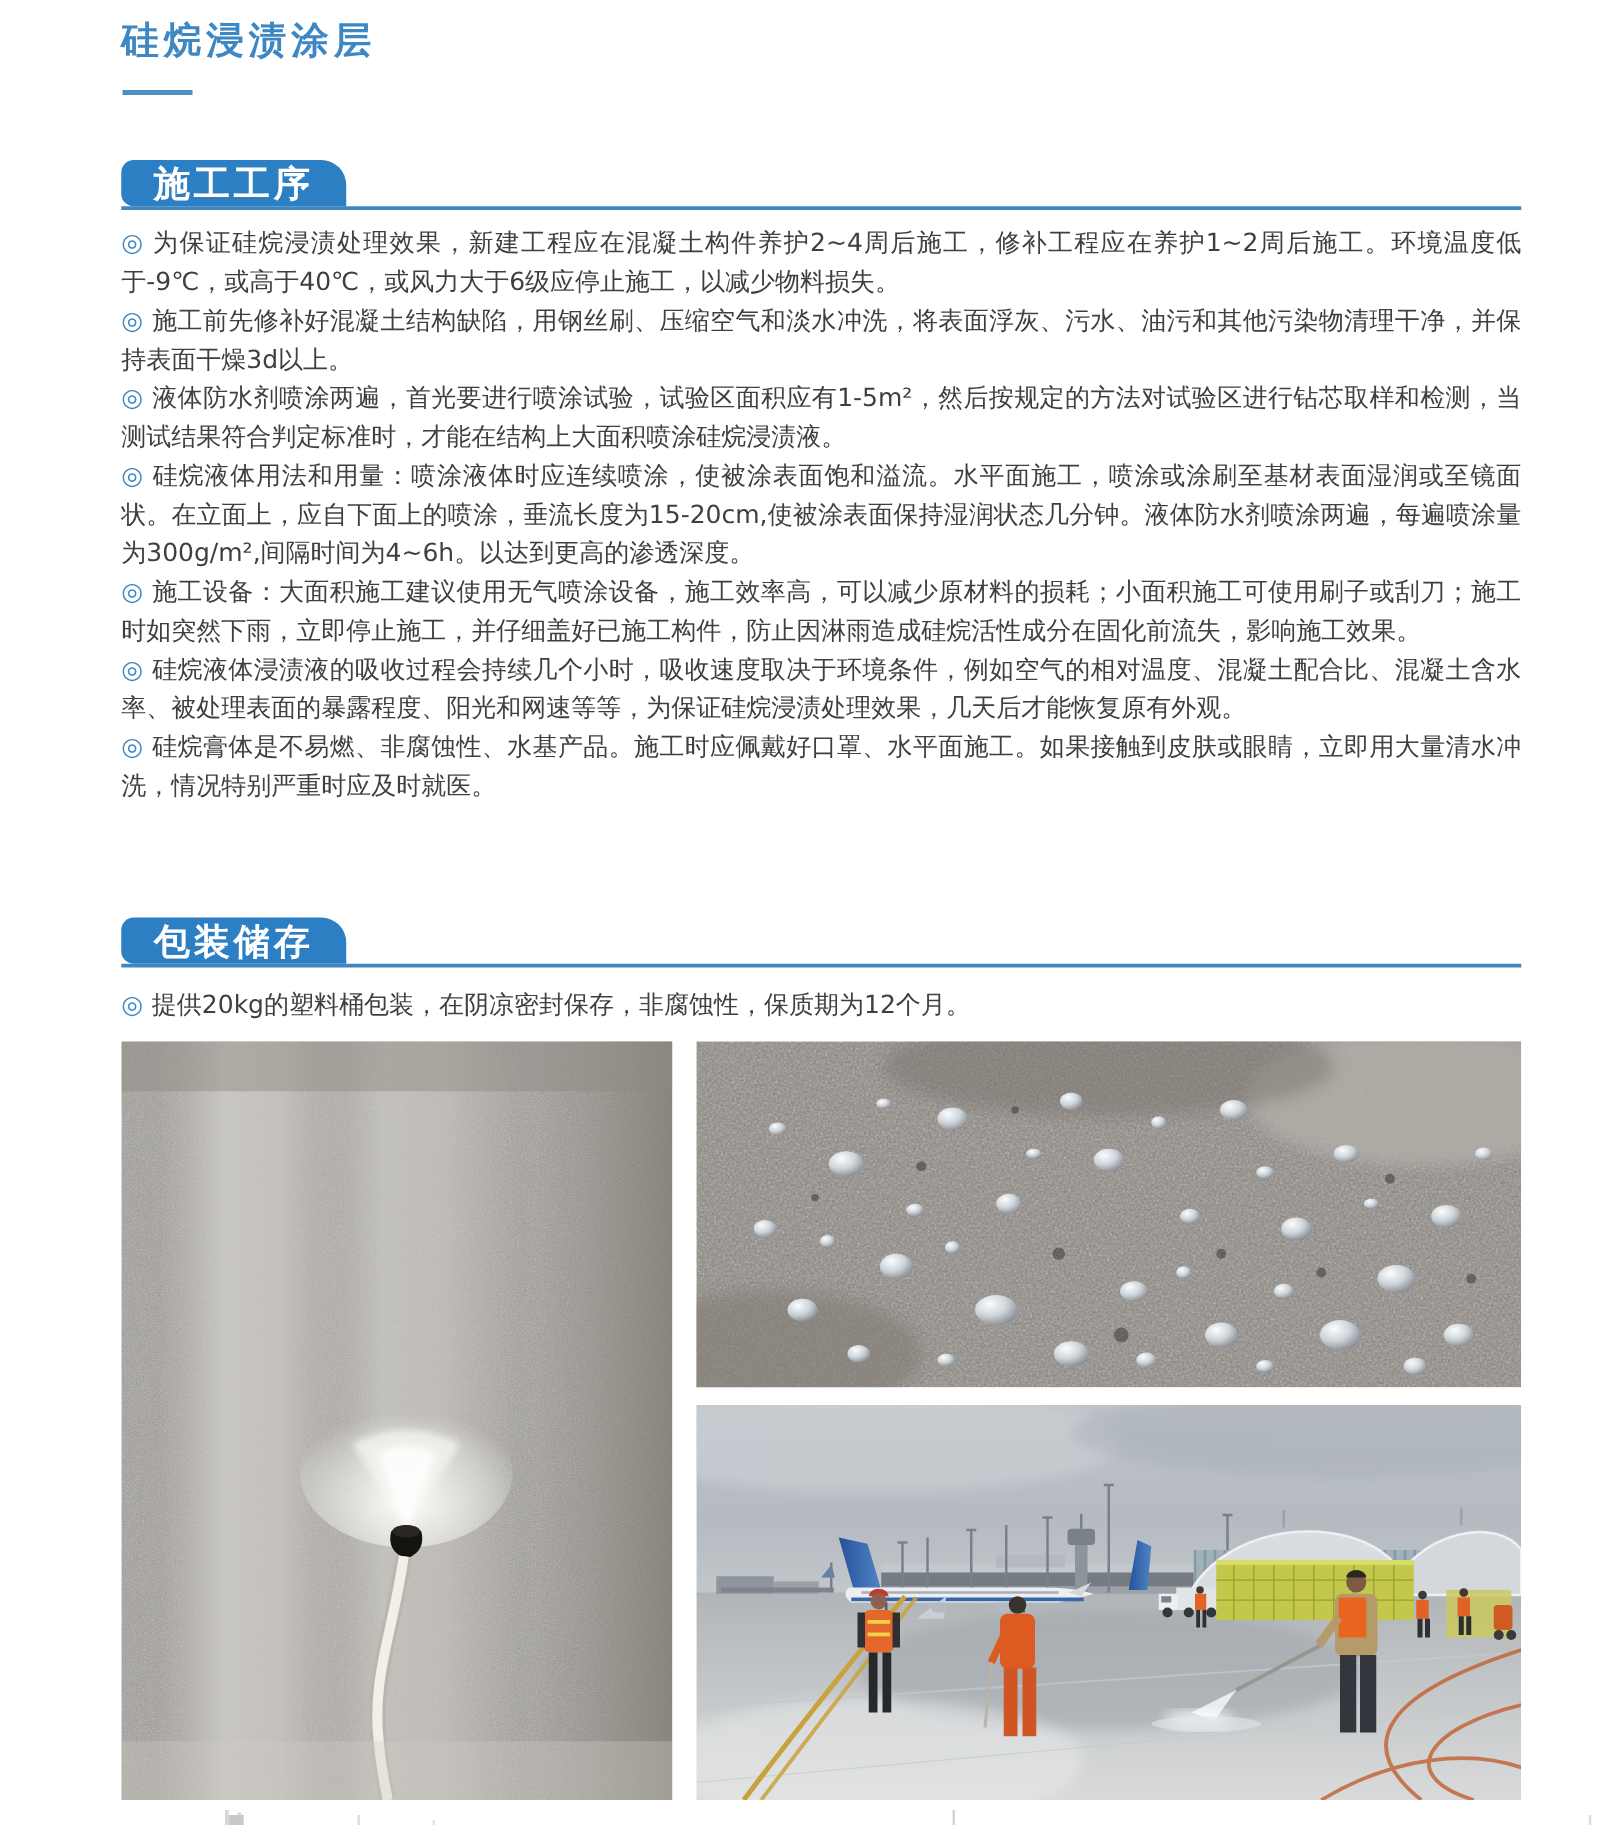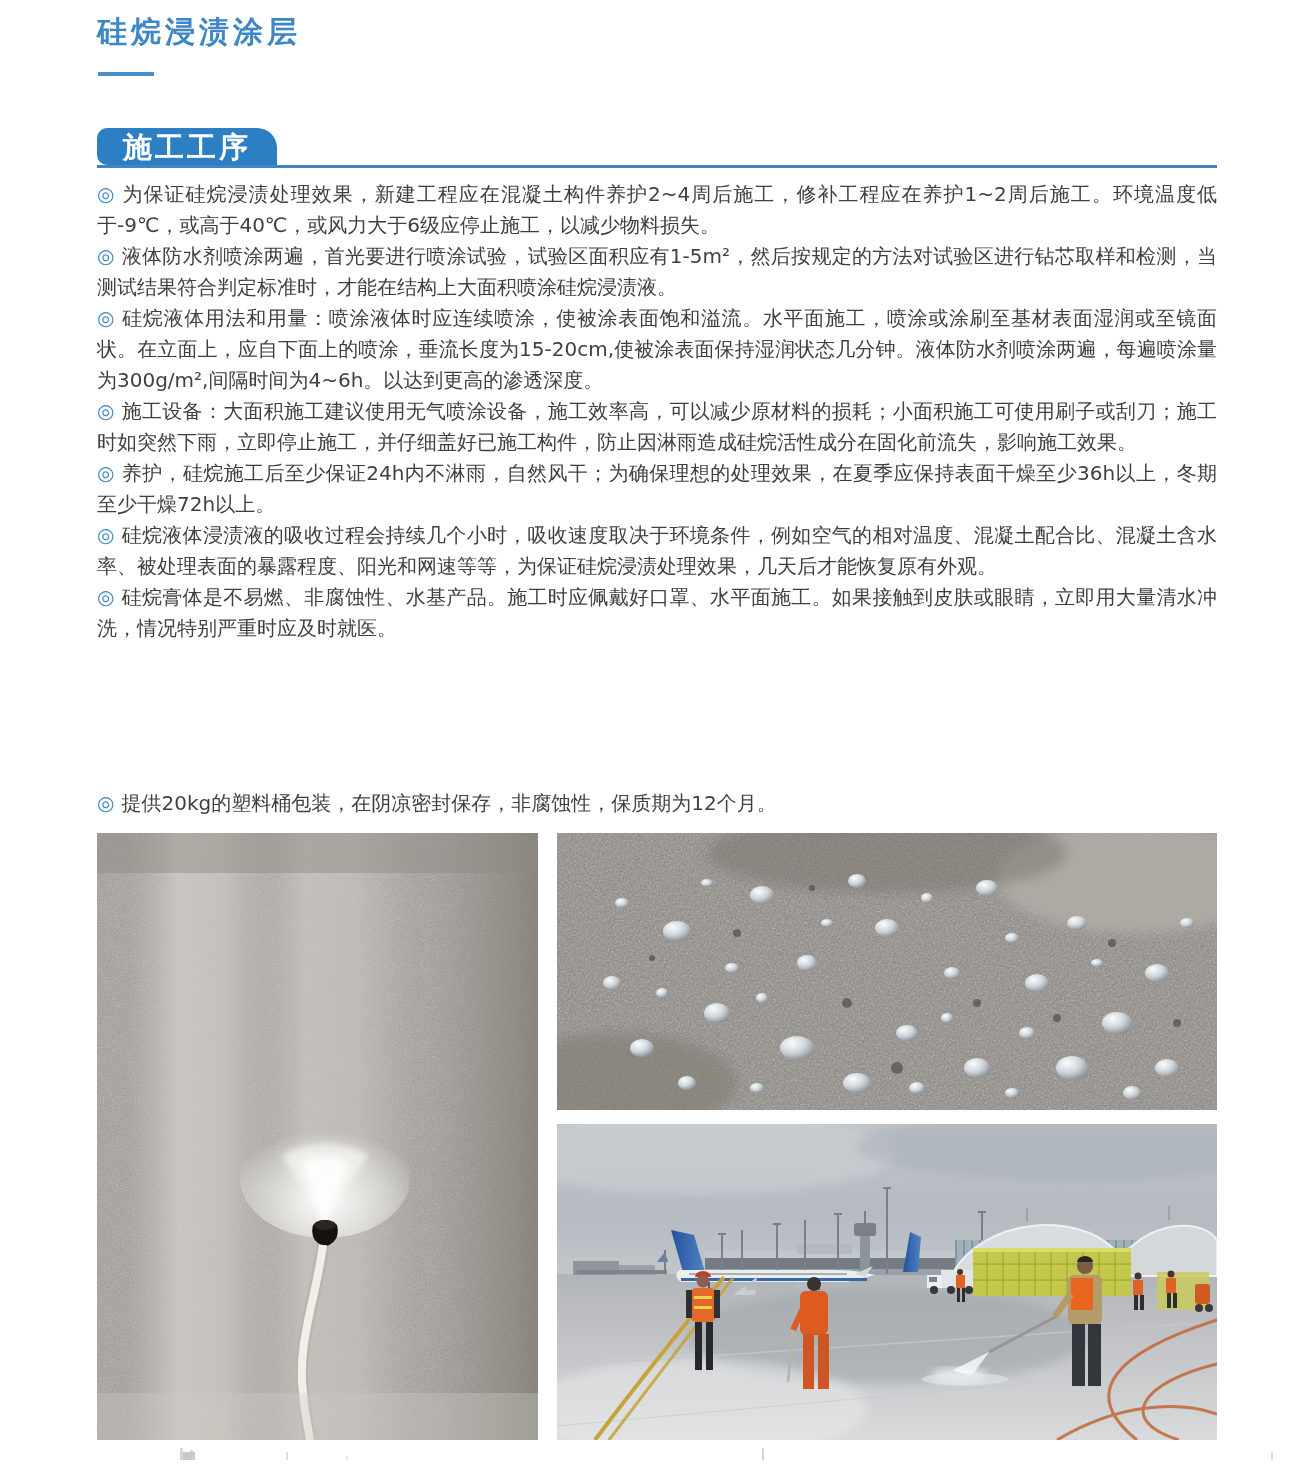--- a/index.html
+++ b/index.html
@@ -25,28 +25,31 @@
 
   <div class="abs page-title">硅烷浸渍涂层</div>
   <div class="abs title-rule"></div>
 
   <div class="abs section-header" style="top:128px;">
     <span class="section-badge">施工工序</span>
   </div>
 
   <div class="abs bullets" style="top:179px;">
     <p><span class="glyph">◎</span><span>为保证硅烷浸渍处理效果，新建工程应在混凝土构件养护2~4周后施工，修补工程应在养护1~2周后施工。环境温度低于-9℃，或高于40℃，或风力大于6级应停止施工，以减少物料损失。</span></p>
+    <p><span class="glyph">◎</span><span>施工前先修补好混凝土结构缺陷，用钢丝刷、压缩空气和淡水冲洗，将表面浮灰、污水、油污和其他污染物清理干净，并保持表面干燥3d以上。</span></p>
     <p><span class="glyph">◎</span><span>液体防水剂喷涂两遍，首光要进行喷涂试验，试验区面积应有1-5m²，然后按规定的方法对试验区进行钻芯取样和检测，当测试结果符合判定标准时，才能在结构上大面积喷涂硅烷浸渍液。</span></p>
     <p><span class="glyph">◎</span><span>硅烷液体用法和用量：喷涂液体时应连续喷涂，使被涂表面饱和溢流。水平面施工，喷涂或涂刷至基材表面湿润或至镜面状。在立面上，应自下面上的喷涂，垂流长度为15-20cm,使被涂表面保持湿润状态几分钟。液体防水剂喷涂两遍，每遍喷涂量为300g/m²,间隔时间为4~6h。以达到更高的渗透深度。</span></p>
     <p><span class="glyph">◎</span><span>施工设备：大面积施工建议使用无气喷涂设备，施工效率高，可以减少原材料的损耗；小面积施工可使用刷子或刮刀；施工时如突然下雨，立即停止施工，并仔细盖好已施工构件，防止因淋雨造成硅烷活性成分在固化前流失，影响施工效果。</span></p>
-    <p><span class="glyph">◎</span><span>养护，硅烷施工后至少保证24h内不淋雨，自然风干；为确保理想的处理效果，在夏季应保持表面干燥至少36h以上，冬期至少干燥72h以上。</span></p>
     <p><span class="glyph">◎</span><span>硅烷液体浸渍液的吸收过程会持续几个小时，吸收速度取决于环境条件，例如空气的相对温度、混凝土配合比、混凝土含水率、被处理表面的暴露程度、阳光和网速等等，为保证硅烷浸渍处理效果，几天后才能恢复原有外观。</span></p>
     <p><span class="glyph">◎</span><span>硅烷膏体是不易燃、非腐蚀性、水基产品。施工时应佩戴好口罩、水平面施工。如果接触到皮肤或眼睛，立即用大量清水冲洗，情况特别严重时应及时就医。</span></p>
   </div>
 
+  <div class="abs section-header" style="top:734px;">
+    <span class="section-badge">包装储存</span>
+  </div>
 
   <div class="abs bullets" style="top:788px;">
     <p><span class="glyph">◎</span><span>提供20kg的塑料桶包装，在阴凉密封保存，非腐蚀性，保质期为12个月。</span></p>
   </div>
 
   <div class="photo" style="left:97px;top:833px;width:441px;height:607px;">
     <svg width="441" height="607" viewBox="0 0 441 607" xmlns="http://www.w3.org/2000/svg">
       <defs>
         <filter id="grainL" x="0" y="0" width="100%" height="100%">
           <feTurbulence type="fractalNoise" baseFrequency="0.9" numOctaves="3" seed="11" result="n"></feTurbulence>

